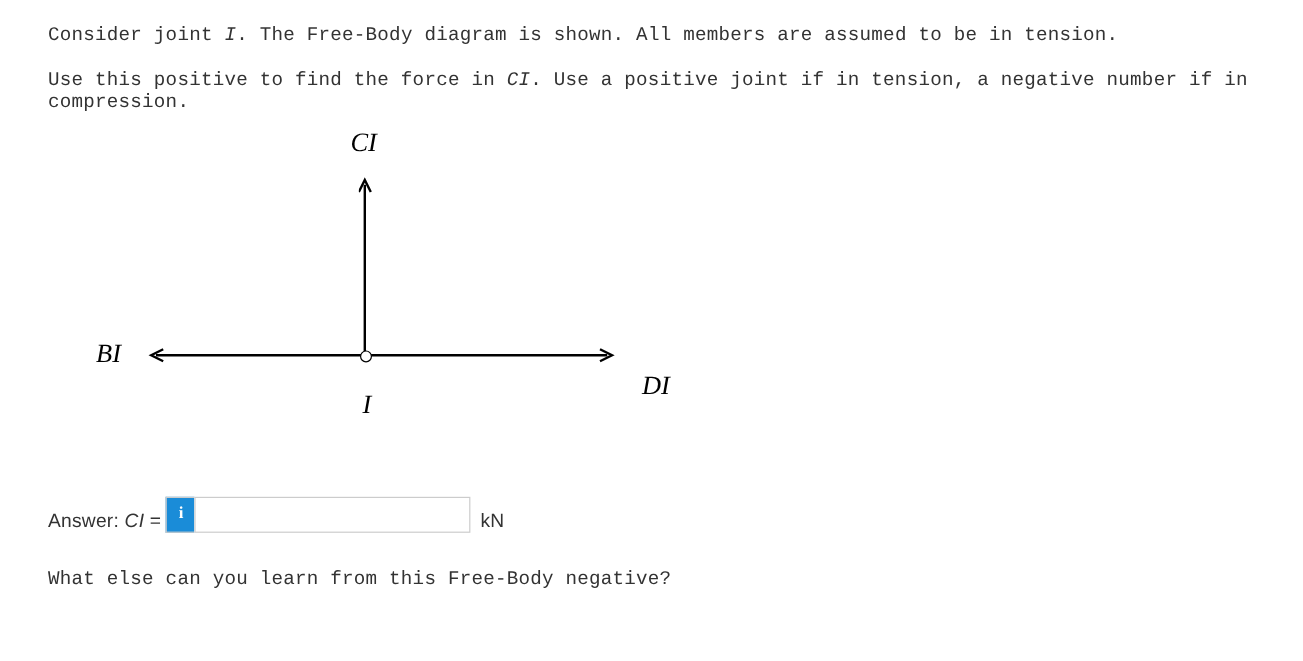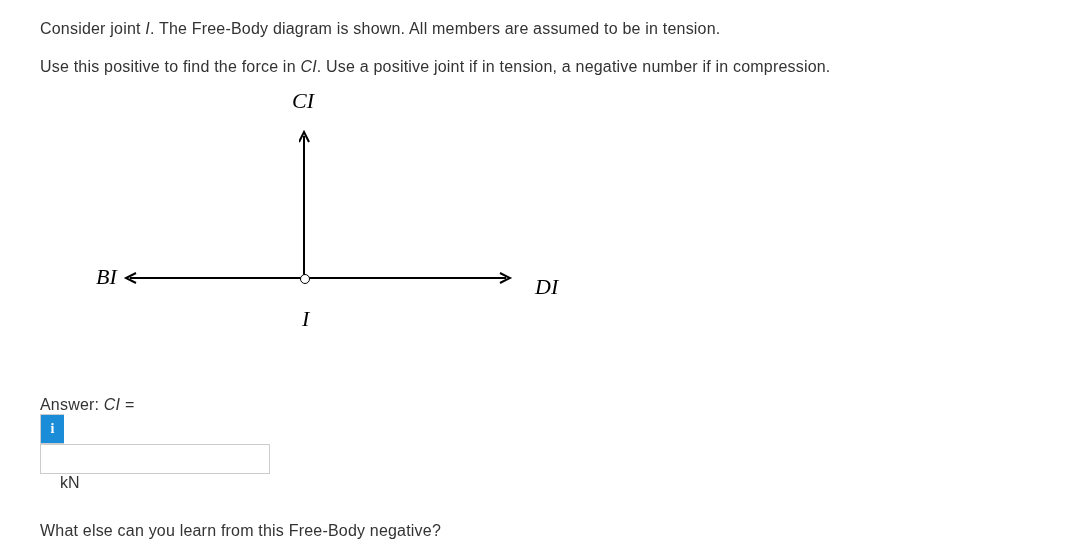--- a/index.html
+++ b/index.html
@@ -7,51 +7,51 @@
       font-size: 16px;
       color: #333;
       margin: 0;
       padding: 20px 40px;
       width: 1086px;
       box-sizing: border-box;
     }
     .text-line {
       margin-bottom: 20px;
       letter-spacing: 0.2px;
+      font-family: Liberation Mono, monospace;
     }
     .italic {
       font-style: italic;
     }
     .diagram-area {
       position: relative;
       width: 540px;
       height: 280px;
       margin-top: 10px;
       margin-bottom: 20px;
     }
     .diagram-label {
       position: absolute;
       font-family: 'Times New Roman', serif;
       font-style: italic;
       font-size: 22px;
       color: #000;
     }
     .label-CI { top: -8px; left: 252px; }
-    .label-BI { top: 168px; left: 56px; }
-    .label-DI { top: 178px; left: 495px; }
+    .label-BI { top: 168px; left: 40px; }
+    .label-DI { top: 194px; left: 495px; }
     .label-I  { top: 210px; left: 262px; font-style: italic; }
     .arrow-svg {
       position: absolute;
     }
     .answer-row {
       display: flex;
-      align-items: flex-start;
+      align-items: flex-end;
       gap: 0;
       margin-bottom: 30px;
-      flex-direction: column;
     }
     .answer-label {
       letter-spacing: 0.2px;
       margin-right: 4px;
     }
     .info-icon {
       background: #1a8cd8;
       color: #fff;
       width: 24px;
       height: 30px;
@@ -68,21 +68,21 @@
     }
     .answer-input {
       height: 30px;
       width: 230px;
       border: 1px solid #ccc;
       box-sizing: border-box;
       padding: 0 6px;
       font-size: 14px;
     }
     .unit-label {
-      margin-left: 20px;
+      margin-left: 8px;
     }
     .node-circle {
       position: absolute;
       width: 8px;
       height: 8px;
       border: 1px solid #000;
       border-radius: 50%;
       background: #fff;
       top: 178px;
       left: 260px;

